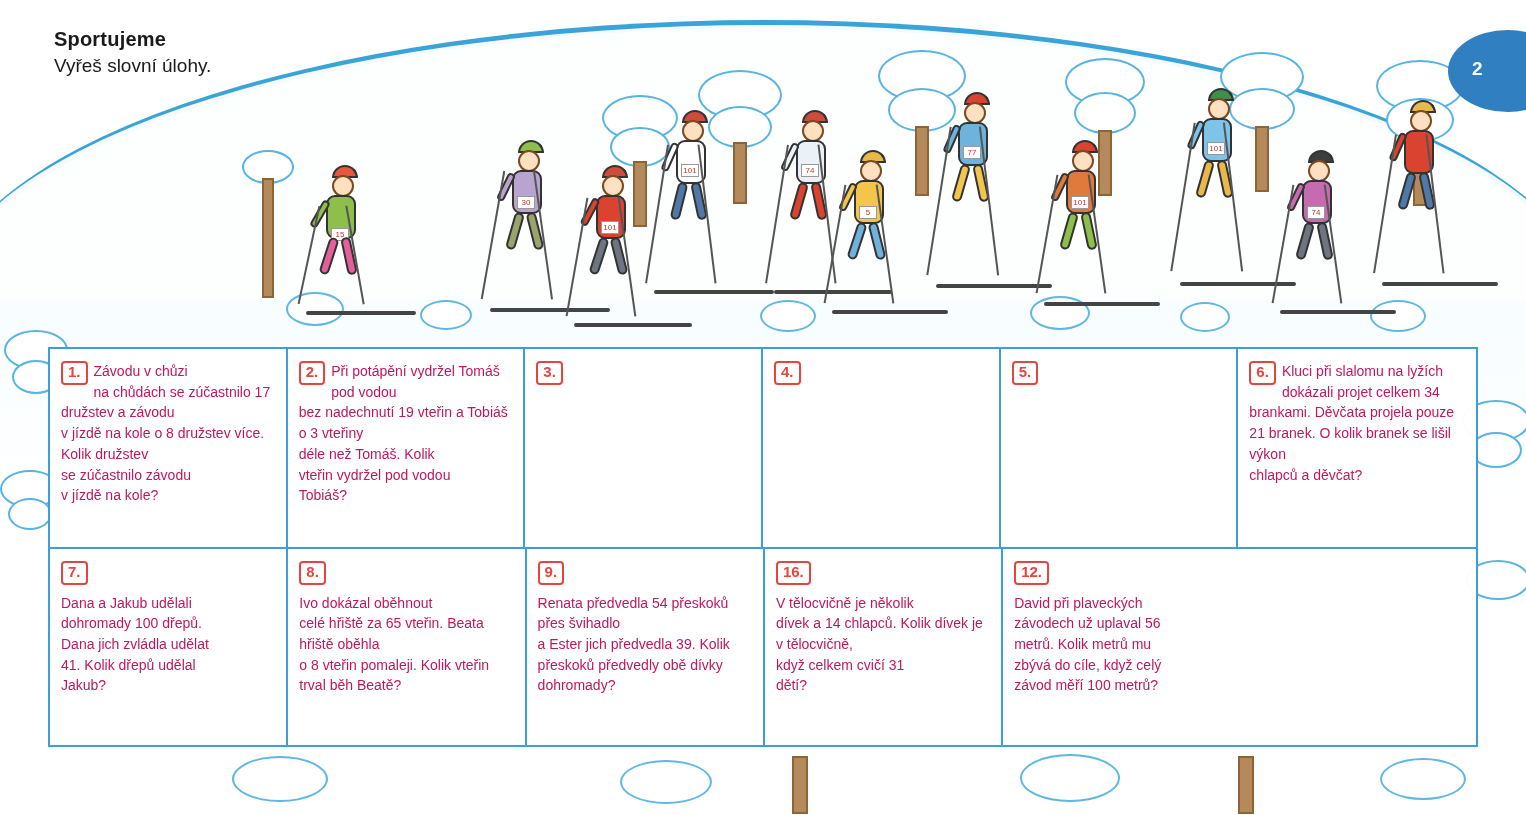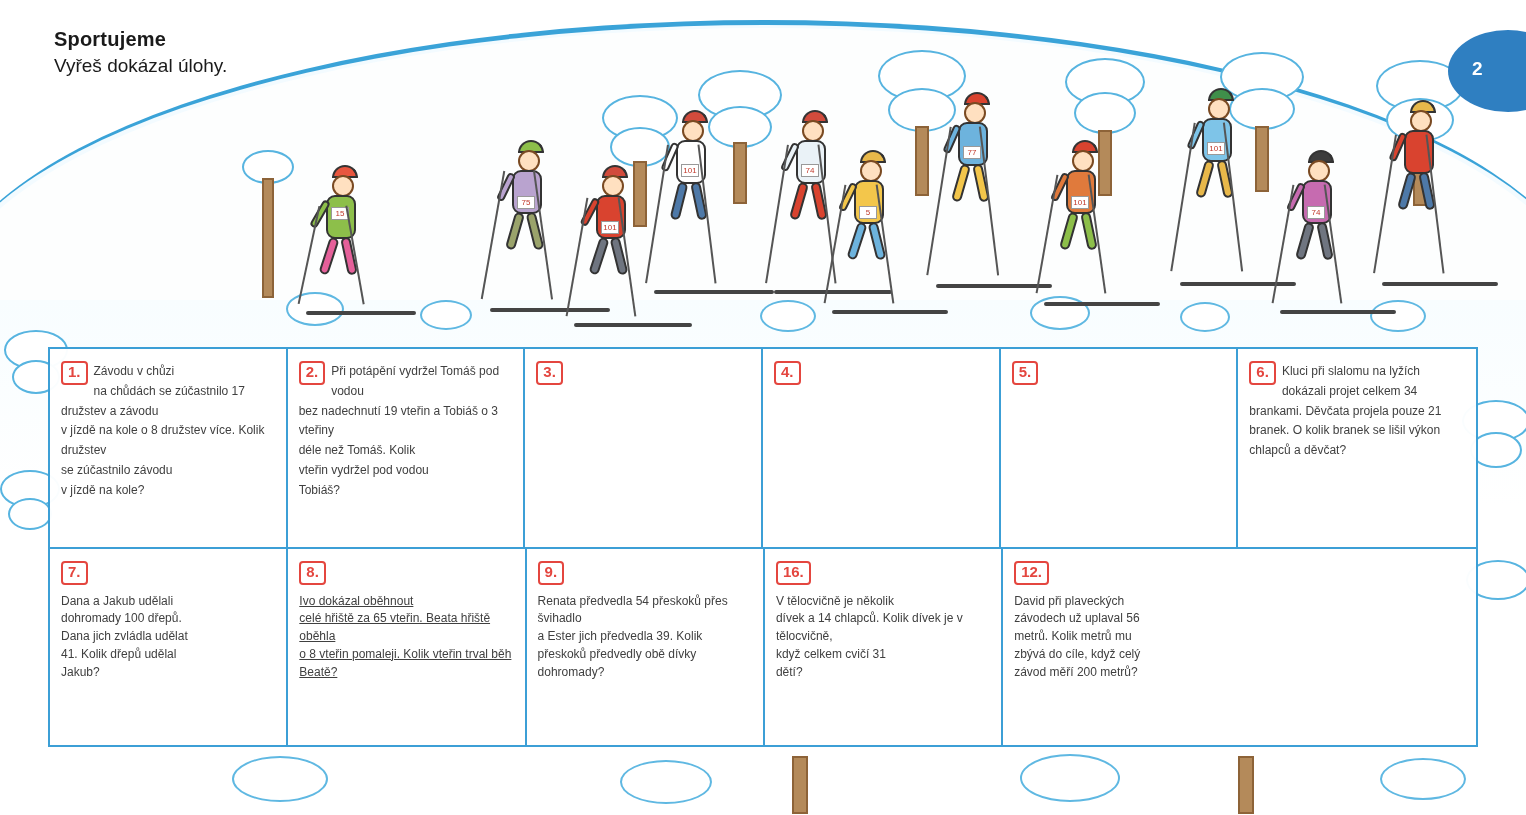--- a/index.html
+++ b/index.html
@@ -214,23 +214,23 @@
     color: #e4463f;
     font-size: 15px;
     font-weight: bold;
     padding: 1px 5px 2px 5px;
     line-height: 1.1;
     margin-right: 6px;
     float: left;
     margin-bottom: 2px;
   }
   .cell-text {
-    font-size: 12px;
+    font-size: 14px;
     line-height: 1.48;
-    color: #404040;
+    color: #be185d;
     white-space: pre-line;
     margin-top: 25px;
   }
   .cell-body { overflow: hidden; }
 </style>
 </head>
 <body>
 
 <div class="page">
 
@@ -305,34 +305,34 @@
     <div class="trunk" style="left:-8px;top:0;width:16px;height:58px;"></div>
   </div>
   <div class="tree" style="left:1246px;top:756px;">
     <div class="trunk" style="left:-8px;top:0;width:16px;height:58px;"></div>
   </div>
 
   <div class="skier" style="left:320px;top:165px;">
     <div class="sk-cap" style="left:12px;top:0;background:#e8563f;"></div>
     <div class="sk-head" style="left:12px;top:10px;"></div>
     <div class="sk-body" style="left:6px;top:30px;background:#8dbf4a;"></div>
-    <div class="sk-num" style="left:11px;top:42px;">15</div>
+    <div class="sk-num" style="left:11px;top:63px;">15</div>
     <div class="sk-leg" style="left:4px;top:72px;background:#e5609a;transform:rotate(18deg);"></div>
     <div class="sk-leg" style="left:24px;top:72px;background:#e5609a;transform:rotate(-12deg);"></div>
     <div class="sk-arm" style="left:-4px;top:34px;background:#8dbf4a;transform:rotate(30deg);"></div>
     <div class="sk-pole" style="left:-12px;top:40px;height:100px;transform:rotate(12deg);"></div>
     <div class="sk-pole" style="left:34px;top:40px;height:100px;transform:rotate(-10deg);"></div>
     <div class="sk-ski" style="left:-14px;top:146px;width:110px;"></div>
   </div>
 
   <div class="skier" style="left:506px;top:140px;">
     <div class="sk-cap" style="left:12px;top:0;background:#8dbf4a;"></div>
     <div class="sk-head" style="left:12px;top:10px;"></div>
     <div class="sk-body" style="left:6px;top:30px;background:#b9a3cf;"></div>
-    <div class="sk-num" style="left:11px;top:56px;">75</div>
+    <div class="sk-num" style="left:11px;top:56px;">30</div>
     <div class="sk-leg" style="left:4px;top:72px;background:#9aa36b;transform:rotate(16deg);"></div>
     <div class="sk-leg" style="left:24px;top:72px;background:#9aa36b;transform:rotate(-14deg);"></div>
     <div class="sk-arm" style="left:-4px;top:32px;background:#b9a3cf;transform:rotate(26deg);"></div>
     <div class="sk-pole" style="left:-14px;top:30px;height:130px;transform:rotate(10deg);"></div>
     <div class="sk-pole" style="left:36px;top:30px;height:130px;transform:rotate(-8deg);"></div>
     <div class="sk-ski" style="left:-16px;top:168px;width:120px;"></div>
   </div>
 
   <div class="skier" style="left:590px;top:165px;">
     <div class="sk-cap" style="left:12px;top:0;background:#d14b3c;"></div>
@@ -445,21 +445,21 @@
     <div class="sk-leg" style="left:4px;top:72px;background:#4e79a8;transform:rotate(16deg);"></div>
     <div class="sk-leg" style="left:24px;top:72px;background:#4e79a8;transform:rotate(-12deg);"></div>
     <div class="sk-arm" style="left:-4px;top:32px;background:#d9432f;transform:rotate(24deg);"></div>
     <div class="sk-pole" style="left:-14px;top:34px;height:140px;transform:rotate(9deg);"></div>
     <div class="sk-pole" style="left:36px;top:34px;height:140px;transform:rotate(-7deg);"></div>
     <div class="sk-ski" style="left:-16px;top:182px;width:116px;"></div>
   </div>
 
   <div class="header">
     <div class="title">Sportujeme</div>
-    <div class="subtitle">Vyřeš dokázal úlohy.</div>
+    <div class="subtitle">Vyřeš slovní úlohy.</div>
   </div>
 
   <div class="page-badge">
     <span>2</span>
   </div>
 
   <div class="grid">
 
     <div class="grid-row first">
       <div class="cell">
@@ -517,21 +517,21 @@
 Dana jich zvládla udělat
 41. Kolik dřepů udělal
 Jakub?</div>
         </div>
       </div>
       <div class="cell">
         <div class="cell-body">
           <div>
               <span class="num-badge">8.</span>
             </div>
-          <div class="cell-text" style="clear:both;padding-top:6px;text-decoration:underline;">Ivo dokázal oběhnout
+          <div class="cell-text" style="clear:both;padding-top:6px;">Ivo dokázal oběhnout
 celé hřiště za 65 vteřin. Beata hřiště oběhla
 o 8 vteřin pomaleji. Kolik vteřin trval běh Beatě?</div>
         </div>
       </div>
       <div class="cell">
         <div class="cell-body">
           <div>
               <span class="num-badge">9.</span>
             </div>
           <div class="cell-text" style="clear:both;padding-top:6px;">Renata předvedla 54 přeskoků přes švihadlo
@@ -551,19 +551,19 @@
       </div>
       <div class="cell">
         <div class="cell-body">
           <div>
               <span class="num-badge">12.</span>
             </div>
           <div class="cell-text" style="clear:both;padding-top:6px;">David při plaveckých
 závodech už uplaval 56
 metrů. Kolik metrů mu
 zbývá do cíle, když celý
-závod měří 200 metrů?</div>
+závod měří 100 metrů?</div>
         </div>
       </div>
     </div>
 
   </div>
 </div>
 
 </body></html>

